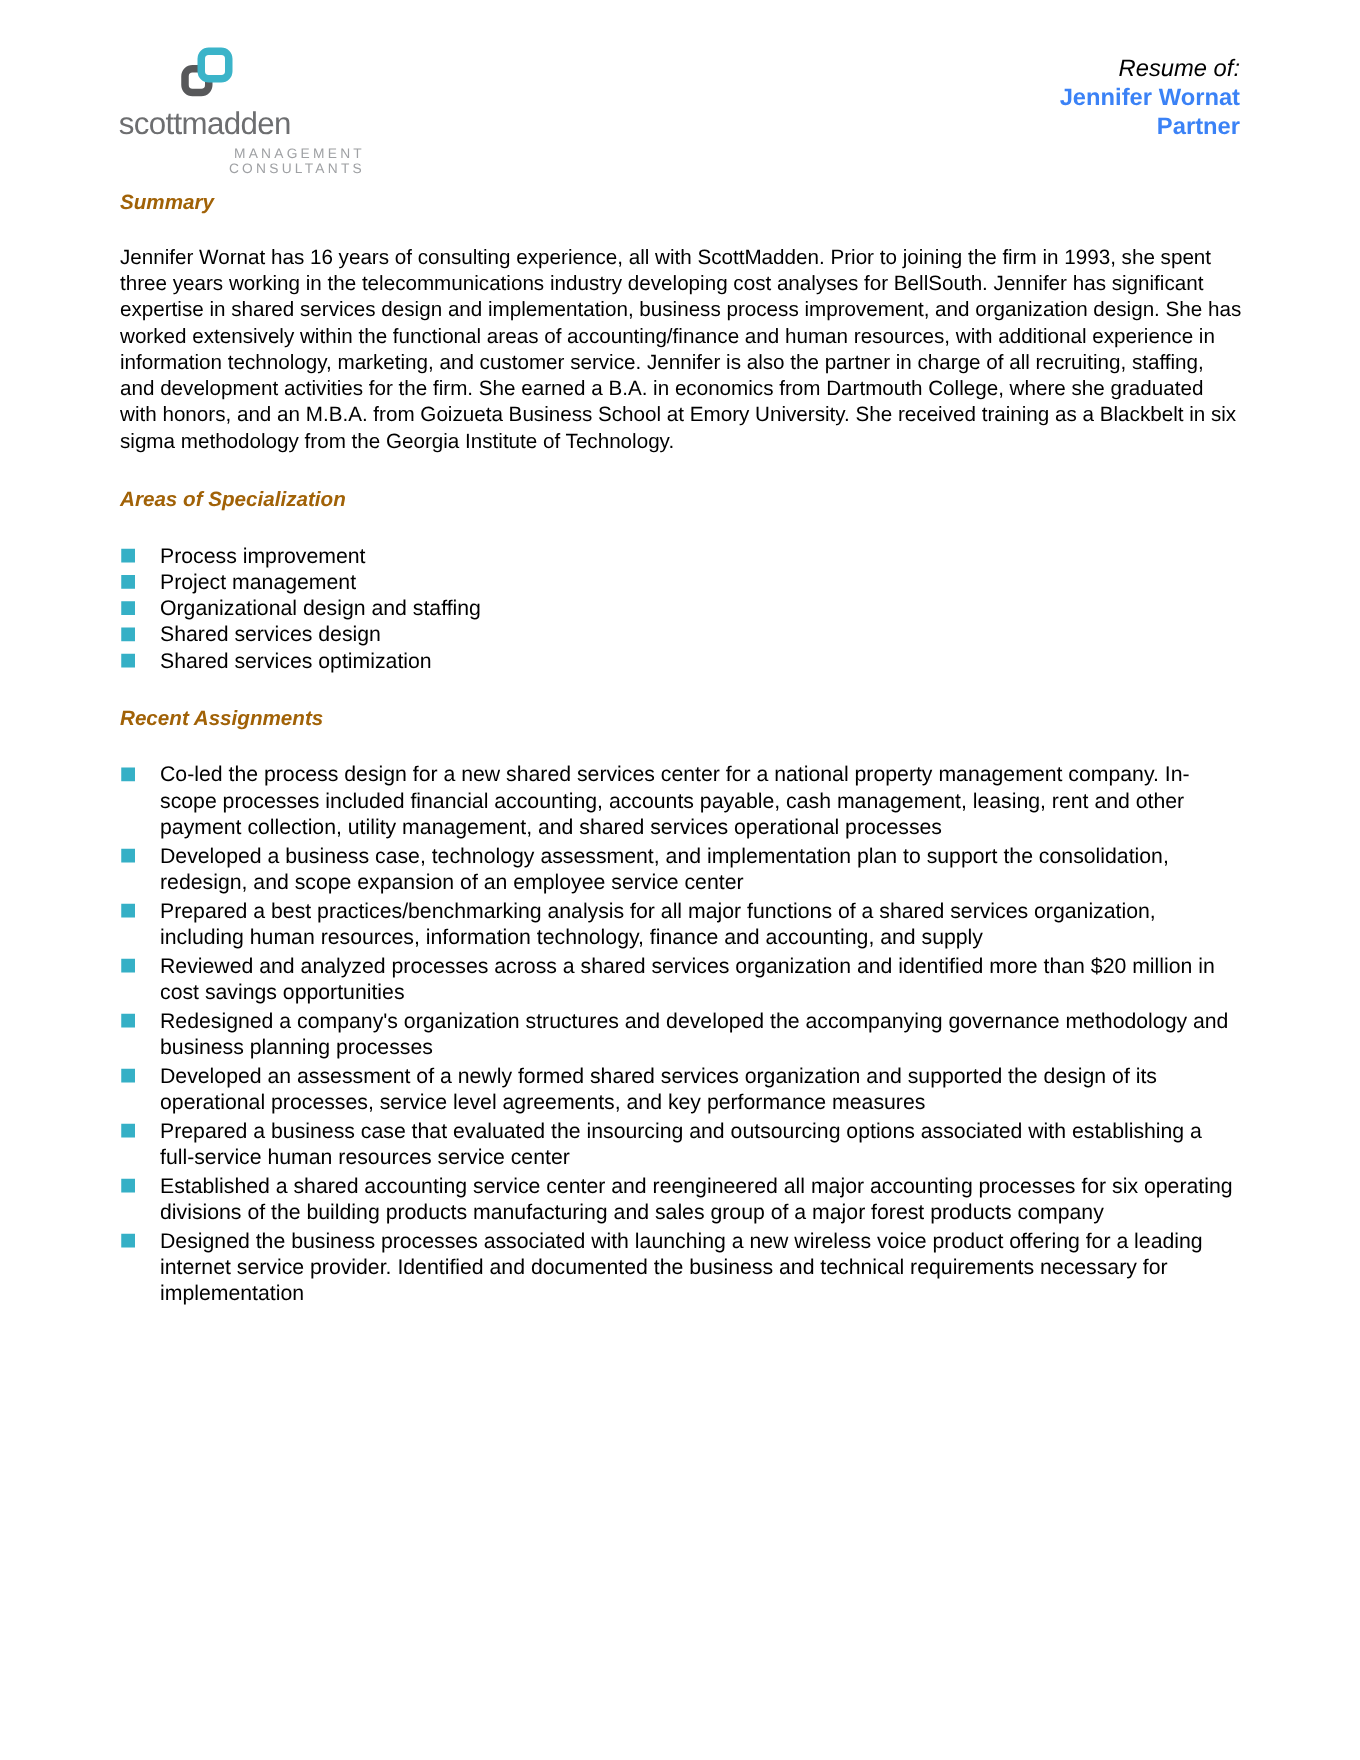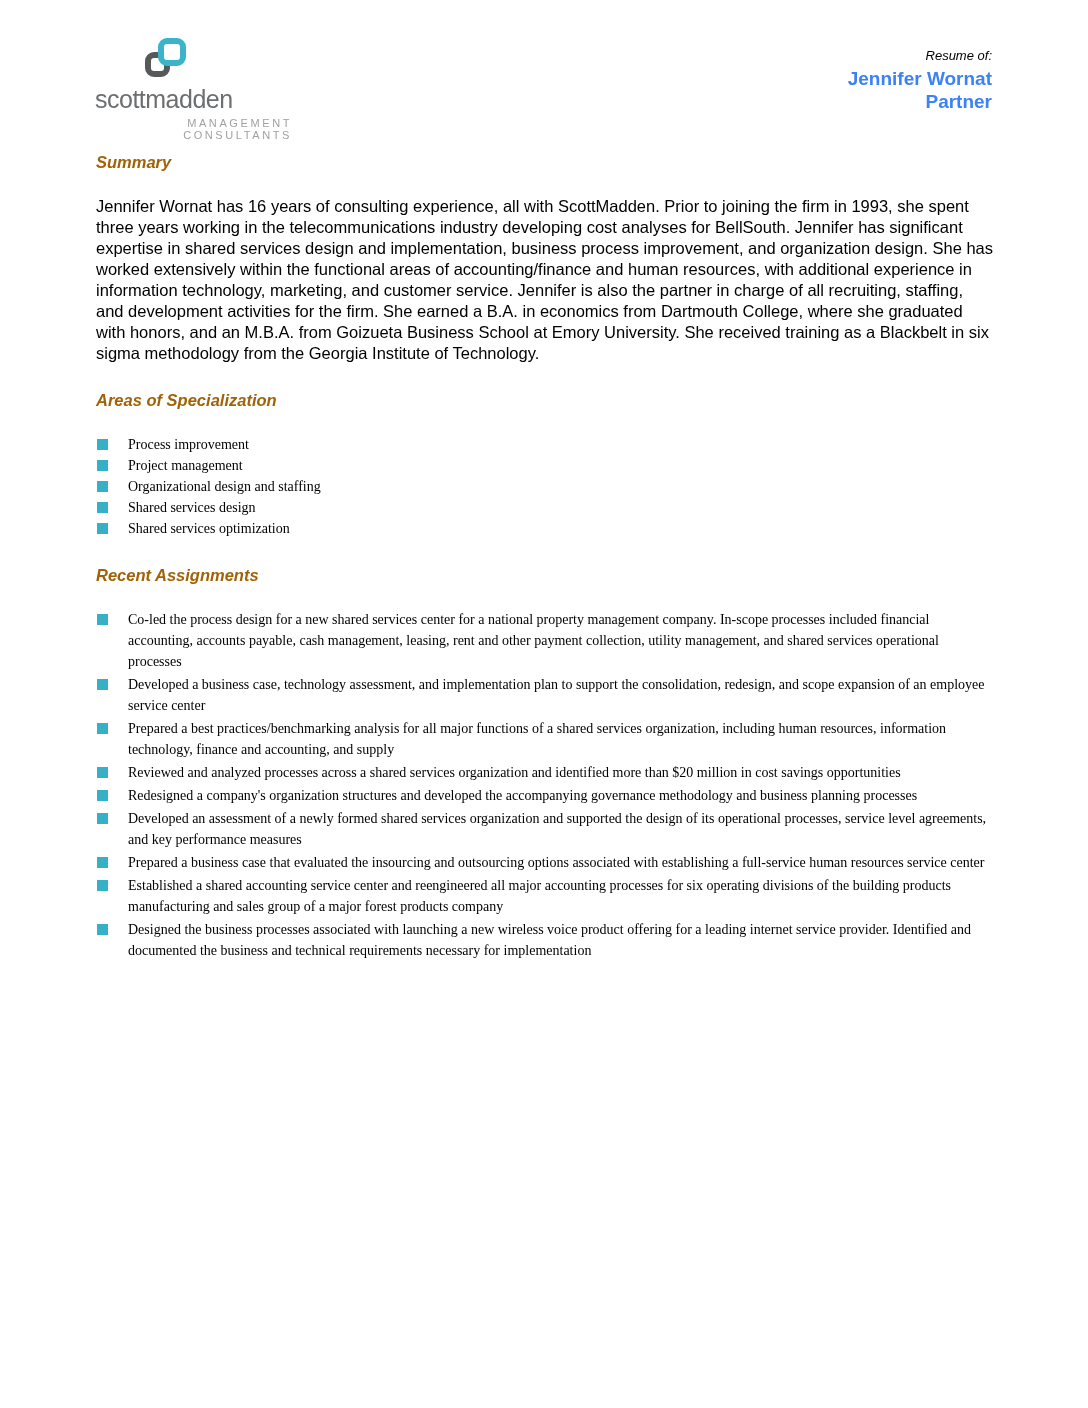--- a/index.html
+++ b/index.html
@@ -32,21 +32,21 @@
     line-height: 30px; margin-top: -6px;
   }
   .logo-tagline {
     font-size: 11px; color: #9fa1a4; letter-spacing: 2.6px;
     text-align: right; margin-top: 3px; width: 197px;
   }
 
   .resume-of {
     position: absolute; right: 96px; top: 45px; text-align: right;
   }
-  .resume-of-label { font-style: italic; font-size: 13px; line-height: 22px; color: #000; }
+  .resume-of-label { font-style: italic; font-size: 19px; line-height: 22px; color: #000; }
   .resume-name { font-weight: bold; font-size: 19px; line-height: 23px; color: #3b82f6; }
   .resume-title { font-weight: bold; font-size: 19px; line-height: 23px; color: #3b82f6; }
 
   
   .main { position: absolute; left: 96px; top: 0; width: 897px; padding-top: 152px; }
 
   .section-heading {
     font-weight: bold; font-style: italic;
     font-size: 16.5px; line-height: 20px; color: #a16207;
   }
@@ -54,23 +54,22 @@
   .section { margin-top: 0; }
   .section + .section { margin-top: 26px; }
 
   .body-text {
     font-size: 16.5px; line-height: 21px; color: #000;
   }
 
   ul.bullet-list { list-style: none; }
   ul.bullet-list li {
     position: relative; padding-left: 32px;
-    font-size: 14px; line-height: 21px; color: #000;
+    font-size: 17px; line-height: 21px; color: #000;
     margin-bottom: 2px;
-    font-family: Liberation Serif, serif;
   }
   ul.bullet-list.tight li { margin-bottom: 0; }
   .bullet {
     position: absolute; left: 1px; top: 5px;
     width: 11px; height: 11px; background: #35b0c6;
     display: inline-block;
   }
 </style>
 </head>
 <body>

